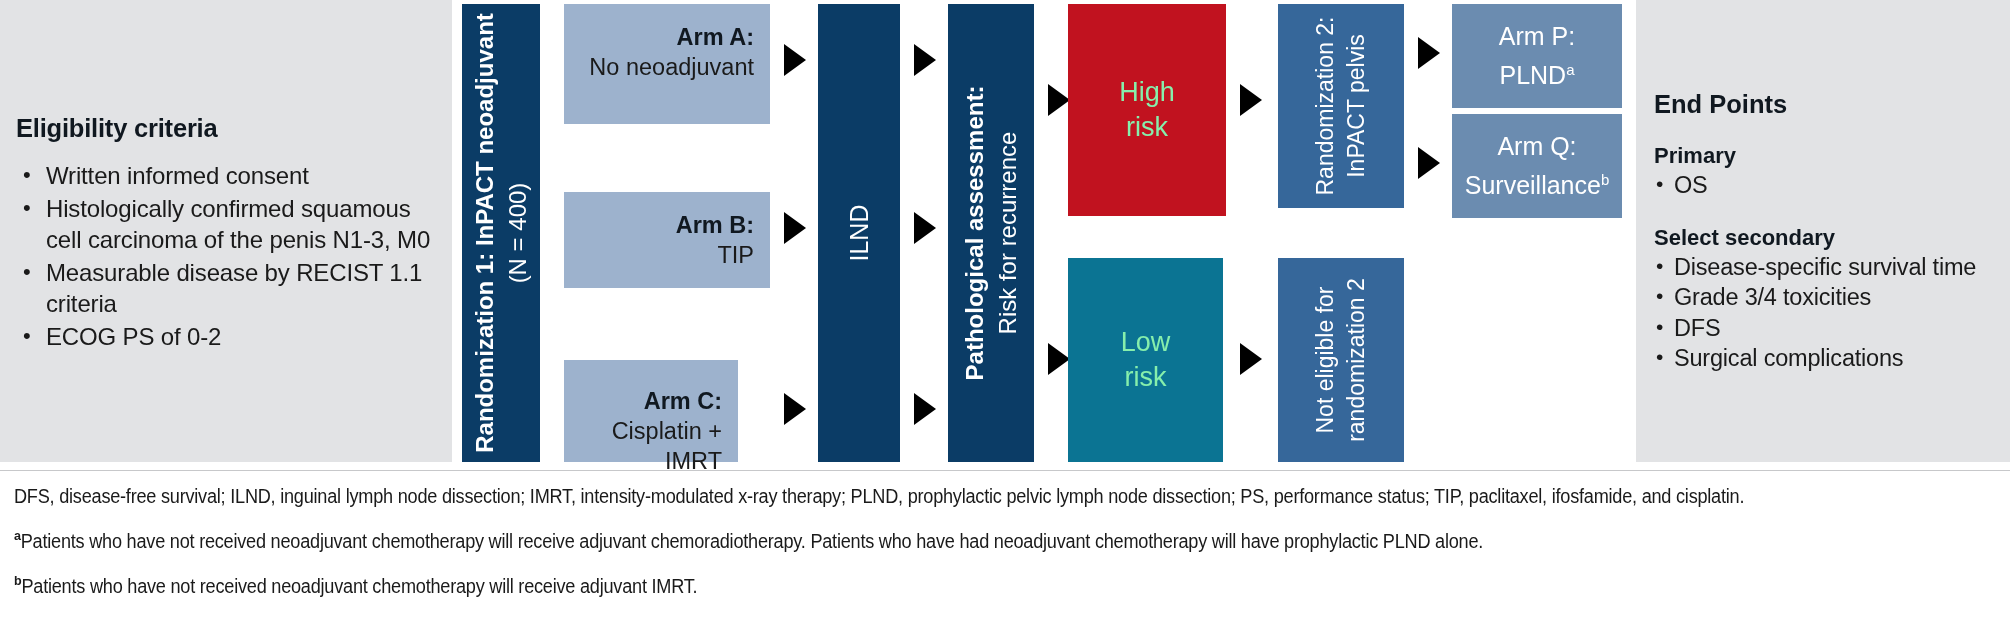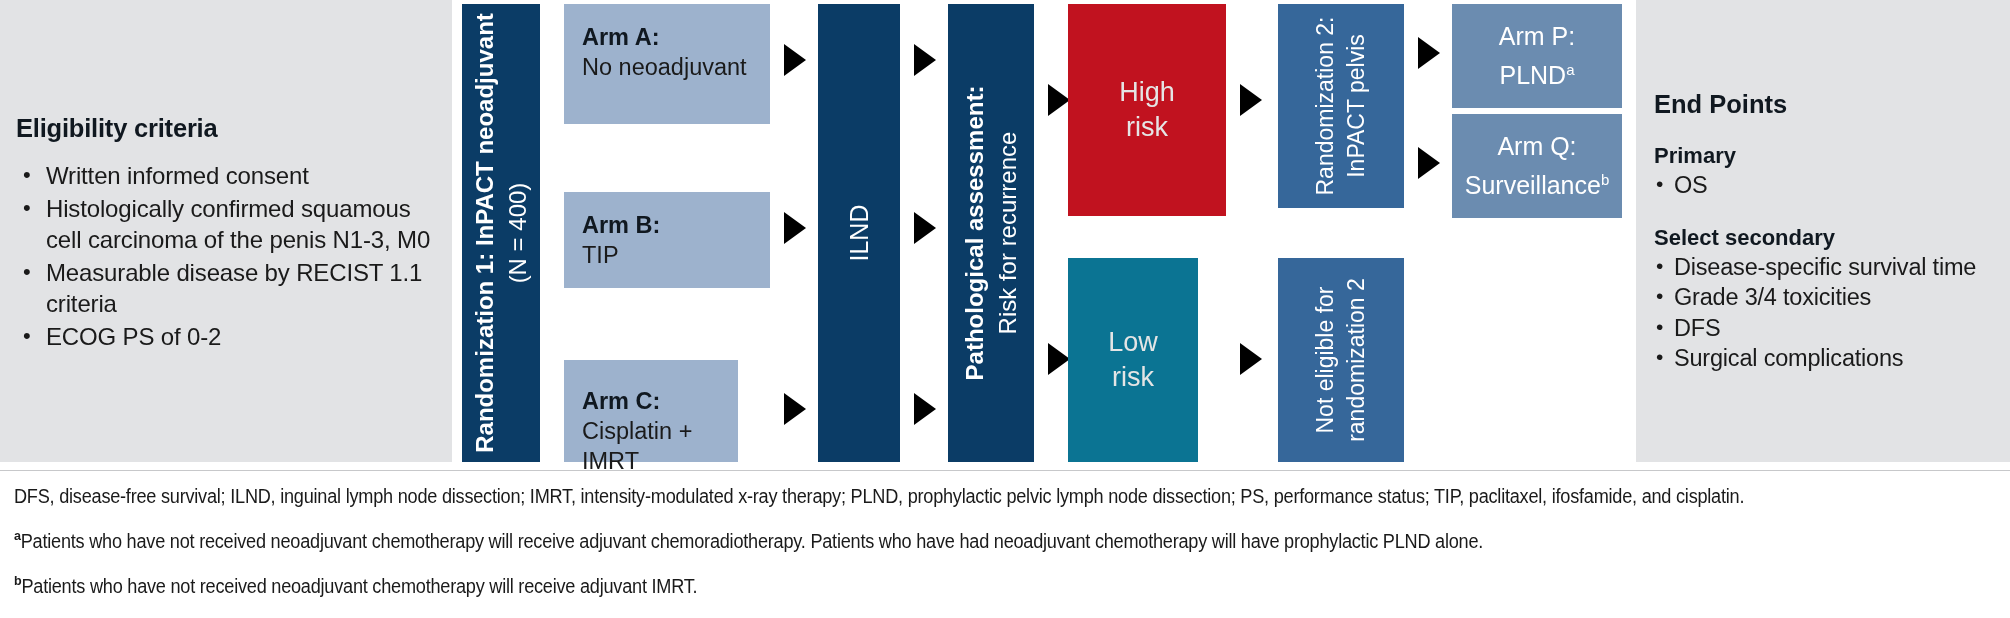--- a/index.html
+++ b/index.html
@@ -45,33 +45,33 @@
   .vbox .rot {
     position: absolute; left: 50%; top: 50%;
     transform: translate(-50%,-50%) rotate(-90deg);
     white-space: nowrap; text-align: center;
     color: #ffffff;
   }
 
   .navy   { background: #0b3c66; }
   .steel  { background: #36679a; }
   .lsteel { background: #6b8cb0; }
-  .lblue  { background: #9db2cd; }
+  .lblue  { background: #9db2cd; text-align: right; }
   .red    { background: #c1121f; }
   .teal   { background: #0b7493; }
 
   
   .armbox { padding: 18px 16px 14px 18px; }
   .armbox .lbl { font-size: 23.5px; font-weight: bold; color: #101820; line-height: 30px; }
   .armbox .sub { font-size: 23.5px; color: #1a1a1a; line-height: 30px; }
 
   
   .riskbox {
     align-items: center; justify-content: flex-end;
-    color: #e5e5e5; font-size: 27px; line-height: 35px; text-align: center;
+    color: #86efac; font-size: 27px; line-height: 35px; text-align: center;
   }
 
   
   .armpq {
     align-items: center; justify-content: center;
     color: #ffffff; font-size: 25px; line-height: 33px; text-align: center;
   }
   .armpq sup { font-size: 15px; vertical-align: super; }
 
   
@@ -180,21 +180,21 @@
     <div class="arrow" style="left:1048px; top:84px;"></div>
     <div class="arrow" style="left:1048px; top:343px;"></div>
 
     <div class="box riskbox red" style="left:1068px; top:4px; width:158px; height:212px;">
       <div class="txt">
         <div>High</div>
         <div>risk</div>
       </div>
     </div>
 
-    <div class="box riskbox teal" style="left:1068px; top:258px; width:130px; height:204px;">
+    <div class="box riskbox teal" style="left:1068px; top:258px; width:155px; height:204px;">
       <div class="txt">
         <div>Low</div>
         <div>risk</div>
       </div>
     </div>
 
     <div class="arrow" style="left:1240px; top:84px;"></div>
     <div class="arrow" style="left:1240px; top:343px;"></div>
 
     <div class="vbox steel" style="left:1278px; top:4px; width:126px; height:204px;">

